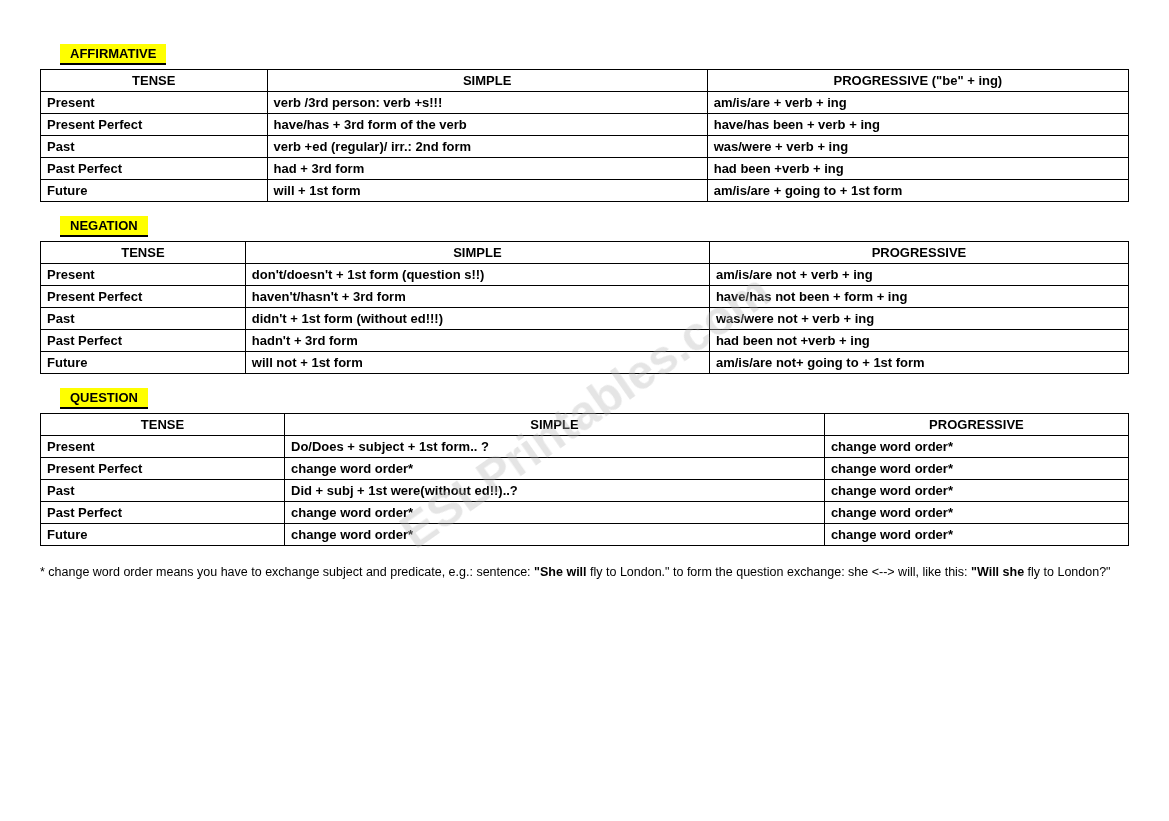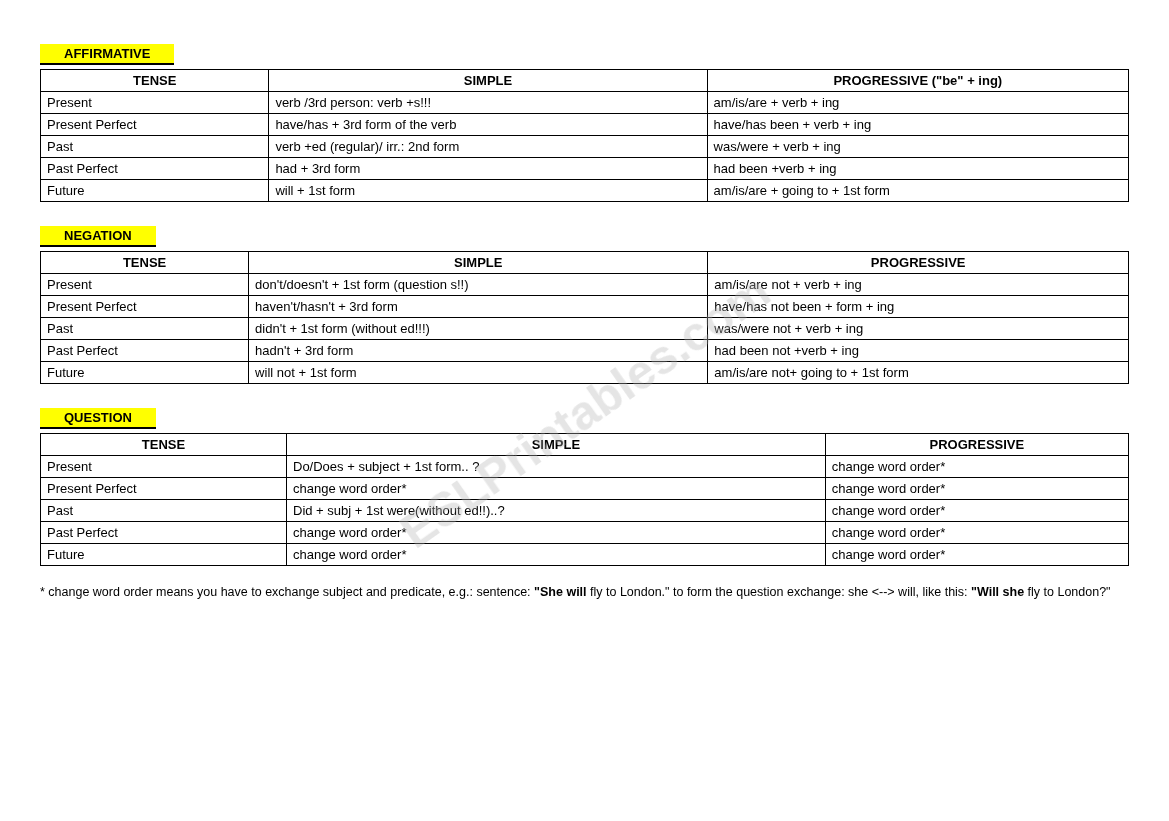--- a/index.html
+++ b/index.html
@@ -11,49 +11,49 @@
       padding: 30px 40px;
       width: 1169px;
       min-height: 821px;
     }
 
     .section-label {
       display: inline-block;
       background: #ffff00;
       font-weight: bold;
       font-size: 13px;
-      padding: 2px 24px;
+      padding: 2px 10px;
       margin-bottom: 4px;
       margin-top: 14px;
       border-bottom: 2px solid #000;
+      margin-left: 20px;
     }
 
     .section-label:first-child {
       margin-top: 0;
     }
 
     table {
       width: 100%;
       border-collapse: collapse;
-      margin-bottom: 10px;
     }
 
     table th, table td {
       border: 1px solid #000;
       padding: 3px 6px;
       vertical-align: middle;
     }
 
     table thead tr th {
       font-weight: bold;
       background: #fff;
     }
 
     table tbody tr td {
-      font-weight: normal;
+      font-weight: bold;
     }
 
     .footnote {
       font-size: 12.5px;
       margin-top: 17px;
       line-height: 1.5;
     }
 
     .bold { font-weight: bold; }
 

